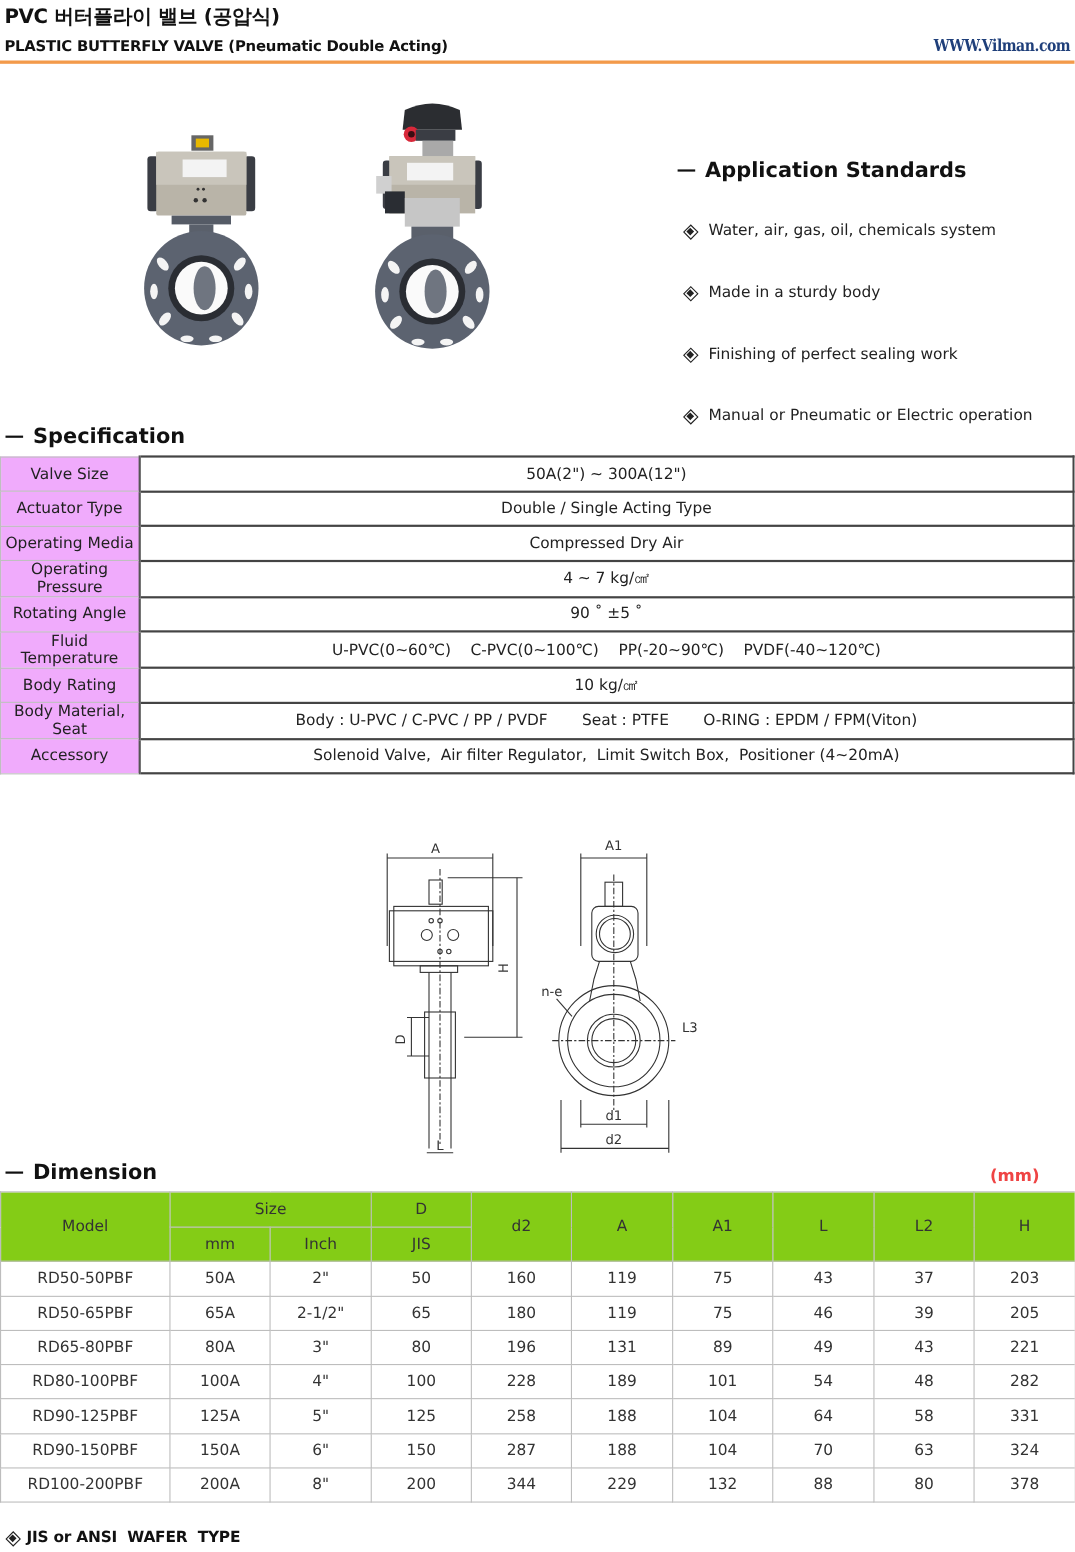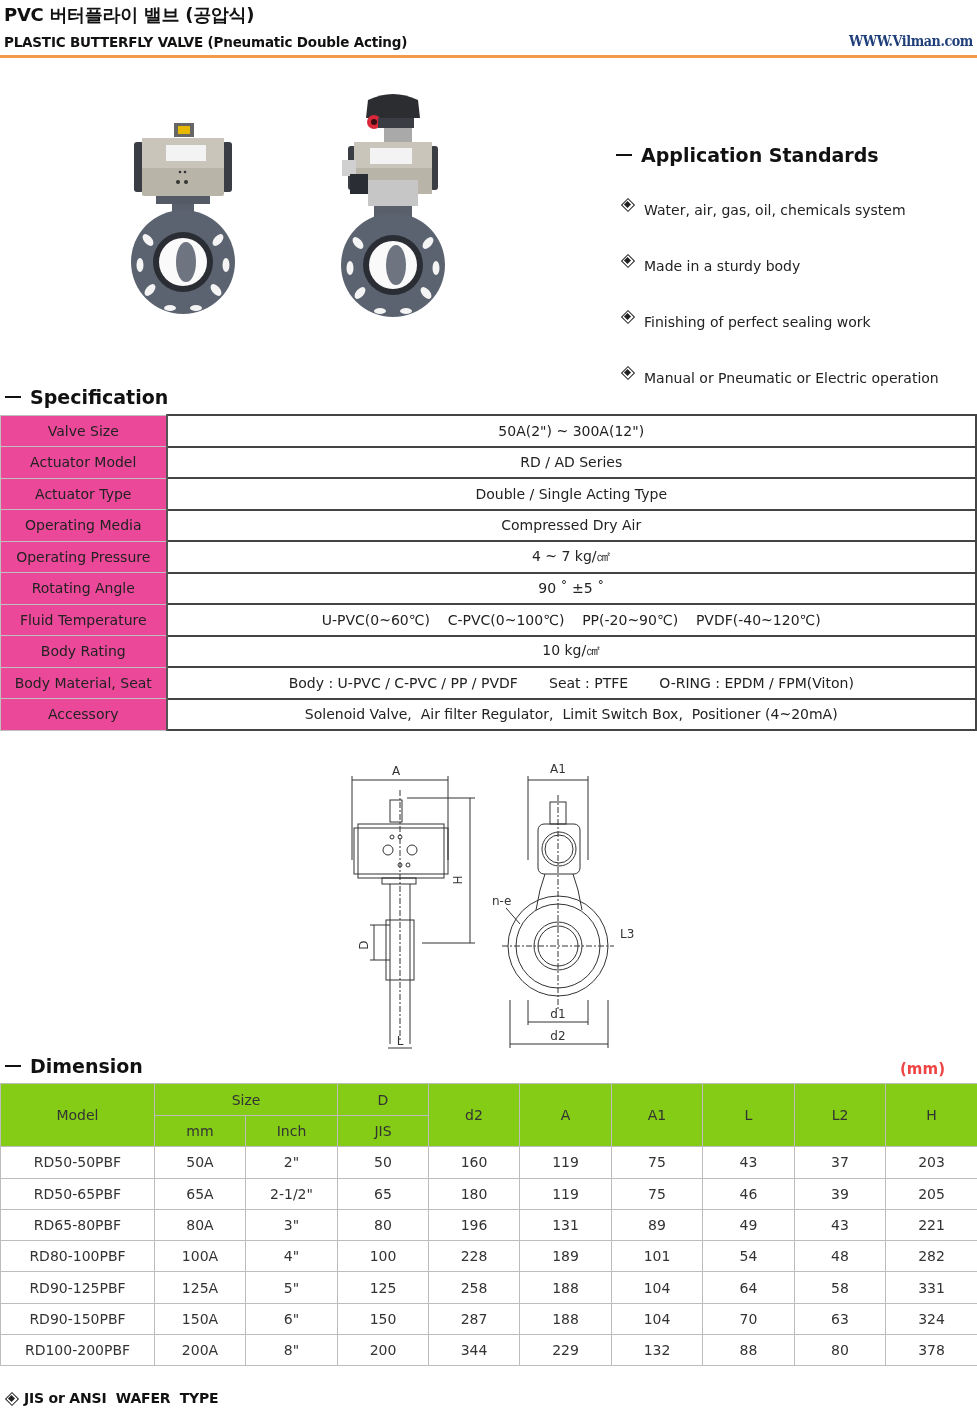--- a/index.html
+++ b/index.html
@@ -14,30 +14,30 @@
 
   
   .photo { position: absolute; }
   .valve-img svg { display: block; }
 
   
   .app { position: absolute; left: 615px; top: 144px; width: 350px; }
   .sec-title { font-size: 19px; font-weight: bold; color: #111; display: flex; align-items: center; }
   .sec-title .dash { display: inline-block; width: 16px; height: 2px; background: #111; margin-right: 9px; margin-left: 1px; }
   .app-list { list-style: none; margin-top: 9px; }
-  .app-list li { font-size: 14px; color: #222; height: 24px; line-height: 24px; display: flex; align-items: flex-start; padding-left: 6px; margin-top: 32px; }
+  .app-list li { font-size: 14px; color: #222; height: 24px; line-height: 24px; display: flex; align-items: center; padding-left: 6px; margin-top: 32px; }
   .diamond { display: inline-block; width: 13px; height: 13px; position: relative; margin-right: 10px; flex: none; }
   .diamond::before { content: ""; position: absolute; left: 2px; top: 2px; width: 8px; height: 8px; border: 1px solid #222; transform: rotate(45deg); background: #fff; }
   .diamond::after { content: ""; position: absolute; left: 4px; top: 4px; width: 5px; height: 5px; background: #222; transform: rotate(45deg); }
 
   
   .spec-title { position: absolute; left: 4px; top: 386px; }
   table.spec { position: absolute; left: 0; top: 414px; width: 977px; border-collapse: collapse; table-layout: fixed; }
   table.spec td { height: 31.5px; font-size: 14px; text-align: center; color: #222; }
-  table.spec td.label { width: 166px; background: #ec4899; border: 1px solid #bfbfbf; border-right: 2px solid #555; }
+  table.spec td.label { width: 126px; background: #f0abfc; border: 1px solid #bfbfbf; border-right: 2px solid #555; }
   table.spec td.value { border-top: 2px solid #444; border-bottom: 2px solid #444; border-right: 2px solid #444; }
 
   
   .drawing { position: absolute; left: 330px; top: 760px; }
 
   
   .dim-title { position: absolute; left: 4px; top: 1055px; }
   .unit { position: absolute; right: 32px; top: 1060px; font-size: 15px; font-weight: bold; color: #ef4444; }
   table.dim { position: absolute; left: 0; top: 1083px; width: 977px; border-collapse: collapse; table-layout: fixed; }
   table.dim th, table.dim td { border: 1.5px solid #bdbdbd; text-align: center; font-size: 14px; font-weight: normal; color: #333; height: 31.3px; }
@@ -159,24 +159,20 @@
 
 <div class="sec-title spec-title">
   <span class="dash"></span>
   <span>Specification</span>
 </div>
 <table class="spec">
   <tbody>
     <tr>
         <td class="label">Valve Size</td>
         <td class="value">50A(2") ~ 300A(12")</td>
-      </tr>
-    <tr>
-        <td class="label">Actuator Model</td>
-        <td class="value">RD / AD Series</td>
       </tr>
     <tr>
         <td class="label">Actuator Type</td>
         <td class="value">Double / Single Acting Type</td>
       </tr>
     <tr>
         <td class="label">Operating Media</td>
         <td class="value">Compressed Dry Air</td>
       </tr>
     <tr>

